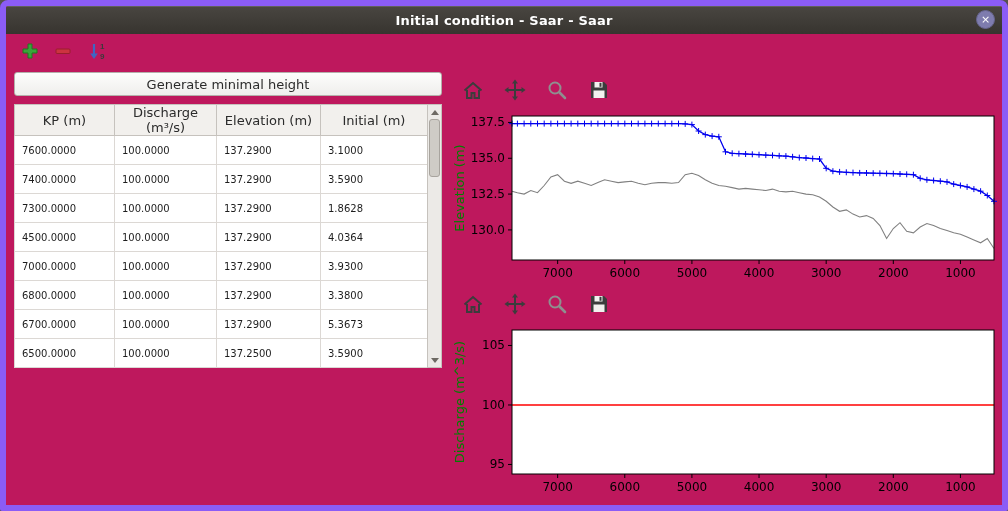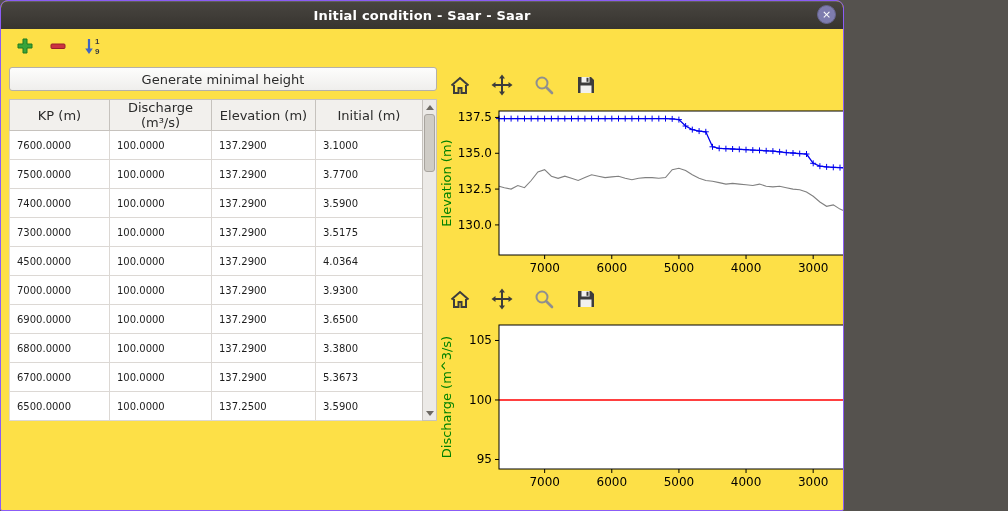--- a/index.html
+++ b/index.html
@@ -1,37 +1,37 @@
 <!DOCTYPE html>
 <html><head>
 <meta charset="utf-8">
 <style>
   * { margin:0; padding:0; box-sizing:border-box; }
   html,body { width:1008px; height:511px; overflow:hidden; }
   body { font-family:"DejaVu Sans","Liberation Sans",sans-serif; font-size:13px; background:#55524e; }
 
-  .window { width:844px; height:511px; background:#fde047; border:1px solid #8b5cf6;
+  .window { width:1008px; height:511px; background:#be185d; border:6px solid #8b5cf6;
             border-radius:8px 8px 2px 2px; display:flex; flex-direction:column; overflow:hidden; }
 
   
   .titlebar { height:28px; flex:0 0 28px; position:relative;
               background:linear-gradient(#494641,#37342f);
               display:flex; align-items:center; justify-content:center;
               box-shadow:inset 0 1px 0 rgba(255,255,255,.14); }
   .titlebar .title { color:#ffffff; font-weight:bold; font-size:13px; letter-spacing:.2px; }
   .close-btn { position:absolute; right:7px; top:4px; width:19px; height:19px; border-radius:50%;
                background:#7e7cae; border:1px solid #67658f; color:#fff; font-size:11px; line-height:17px;
                text-align:center; cursor:pointer; }
 
   
   .main-toolbar { height:34px; flex:0 0 34px; display:flex; align-items:center; gap:13px; padding-left:14px; }
   .tb-btn { background:none; border:none; padding:1px; cursor:pointer; display:flex; align-items:center; }
 
   
-  .content { flex:1; display:flex; padding:4px 8px 0 8px; align-items:flex-start; }
+  .content { flex:1; display:flex; gap:8px; padding:4px 8px 0 8px; align-items:flex-start; }
 
   .left-panel { width:428px; flex:0 0 428px; }
   .btn-row { display:flex; gap:6px; margin-bottom:8px; }
   .gen-btn { flex:1; height:24px; font-family:inherit; font-size:13px; color:#2b2b2b;
              background:linear-gradient(#fdfdfc,#efeeec); border:1px solid #b4b0ab; border-radius:3px; cursor:pointer; }
 
   .table-wrap { display:flex; align-items:stretch; }
   table { border-collapse:collapse; table-layout:fixed; width:413px; background:#ffffff;padding-left:8px; }
   th { height:24px; font-weight:normal; text-align:center; background:#f2f0ed;
        border:1px solid #c6c2bd; font-size:13px; color:#2b2b2b; }
@@ -104,54 +104,42 @@
               </tr>
             </thead>
           <tbody>
               <tr>
                 <td>7600.0000</td>
                 <td>100.0000</td>
                 <td>137.2900</td>
                 <td>3.1000</td>
               </tr>
               <tr>
-                <td>7500.0000</td>
-                <td>100.0000</td>
-                <td>137.2900</td>
-                <td>3.7700</td>
-              </tr>
-              <tr>
                 <td>7400.0000</td>
                 <td>100.0000</td>
                 <td>137.2900</td>
                 <td>3.5900</td>
               </tr>
               <tr>
                 <td>7300.0000</td>
                 <td>100.0000</td>
                 <td>137.2900</td>
-                <td>3.5175</td>
+                <td>1.8628</td>
               </tr>
               <tr>
                 <td>4500.0000</td>
                 <td>100.0000</td>
                 <td>137.2900</td>
                 <td>4.0364</td>
               </tr>
               <tr>
                 <td>7000.0000</td>
                 <td>100.0000</td>
                 <td>137.2900</td>
                 <td>3.9300</td>
-              </tr>
-              <tr>
-                <td>6900.0000</td>
-                <td>100.0000</td>
-                <td>137.2900</td>
-                <td>3.6500</td>
               </tr>
               <tr>
                 <td>6800.0000</td>
                 <td>100.0000</td>
                 <td>137.2900</td>
                 <td>3.3800</td>
               </tr>
               <tr>
                 <td>6700.0000</td>
                 <td>100.0000</td>

